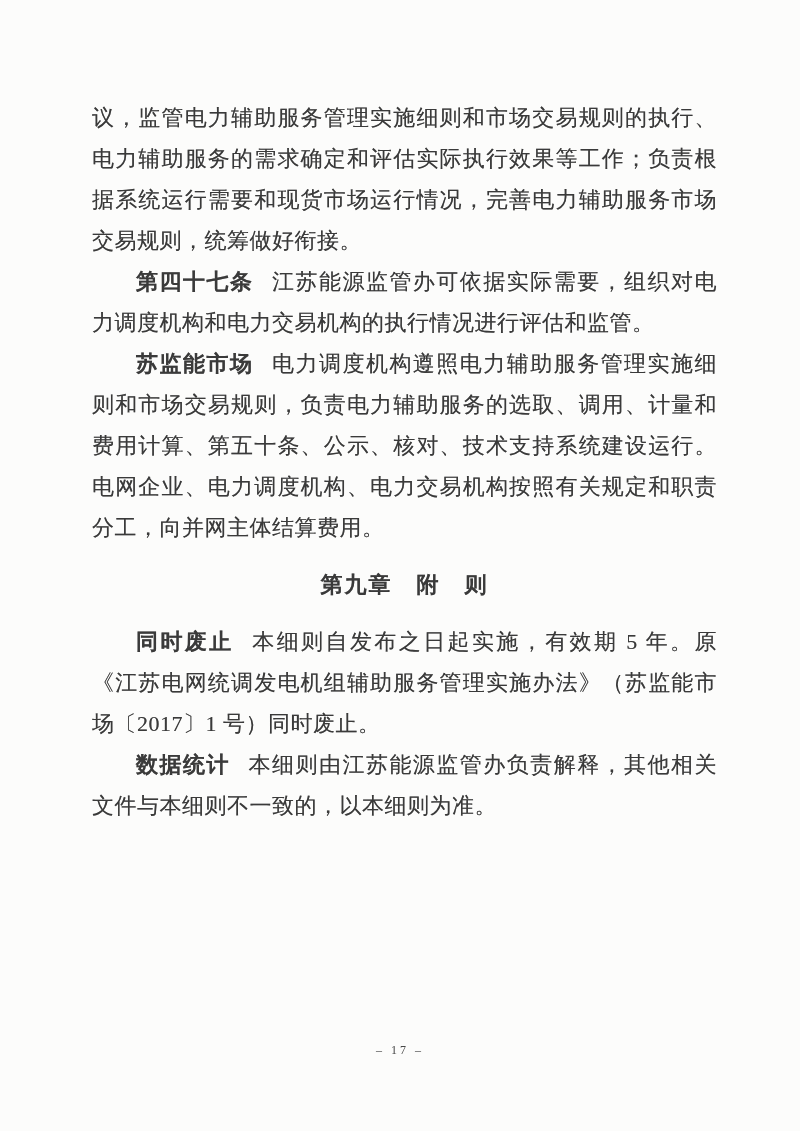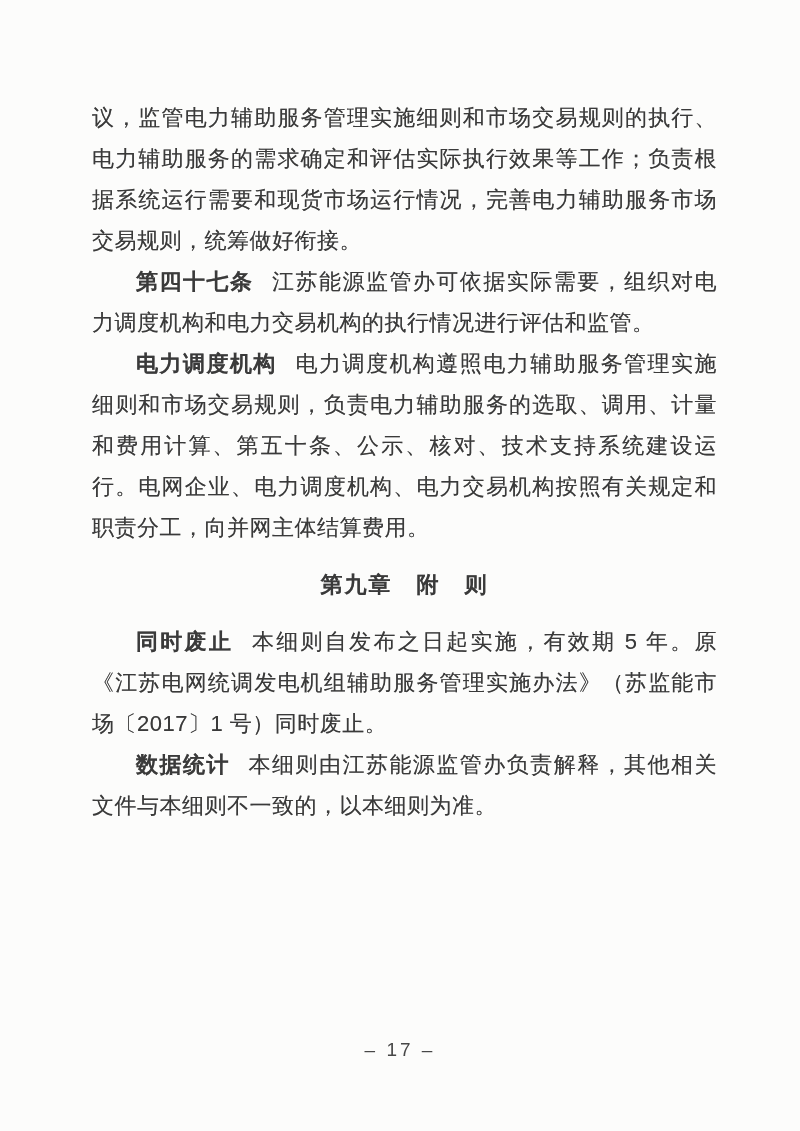--- a/index.html
+++ b/index.html
@@ -7,21 +7,21 @@
     padding: 0;
     background: #ffffff;
   }
   .doc-page {
     position: relative;
     width: 800px;
     height: 1131px;
     margin: 0 auto;
     background: #fcfcfb;
     overflow: hidden;
-    font-family: Liberation Sans, sans-serif;
+    font-family: Liberation Serif, serif;
     color: #3a3a3a;
   }
   .doc-body {
     position: absolute;
     top: 97px;
     left: 92px;
     width: 625px;
     font-size: 22px;
     line-height: 41px;
     text-align: justify;
@@ -49,40 +49,40 @@
     text-align: center;
     text-indent: 0;
     letter-spacing: 2px;
   }
   .page-footer {
     position: absolute;
     top: 1038px;
     left: 0;
     width: 100%;
     text-align: center;
-    font-size: 19px;
+    font-size: 12px;
     line-height: 24px;
     color: #474747;
     letter-spacing: 3px;
   }
 </style>
 </head>
 <body>
 
 <div class="doc-page">
   <div class="doc-body">
 
     <p class="para no-indent">议，监管电力辅助服务管理实施细则和市场交易规则的执行、电力辅助服务的需求确定和评估实际执行效果等工作；负责根据系统运行需要和现货市场运行情况，完善电力辅助服务市场交易规则，统筹做好衔接。</p>
 
     <p class="para">
       <span class="article-label">第四十七条</span><span>江苏能源监管办可依据实际需要，组织对电力调度机构和电力交易机构的执行情况进行评估和监管。</span>
     </p>
 
     <p class="para">
-      <span class="article-label">电力调度机构</span><span>电力调度机构遵照电力辅助服务管理实施细则和市场交易规则，负责电力辅助服务的选取、调用、计量和费用计算、第五十条、公示、核对、技术支持系统建设运行。电网企业、电力调度机构、电力交易机构按照有关规定和职责分工，向并网主体结算费用。</span>
+      <span class="article-label">苏监能市场</span><span>电力调度机构遵照电力辅助服务管理实施细则和市场交易规则，负责电力辅助服务的选取、调用、计量和费用计算、第五十条、公示、核对、技术支持系统建设运行。电网企业、电力调度机构、电力交易机构按照有关规定和职责分工，向并网主体结算费用。</span>
     </p>
 
     <h2 class="chapter-heading">第九章　附　则</h2>
 
     <p class="para">
       <span class="article-label">同时废止</span><span>本细则自发布之日起实施，有效期 5 年。原《江苏电网统调发电机组辅助服务管理实施办法》（苏监能市场〔2017〕1 号）同时废止。</span>
     </p>
 
     <p class="para">
       <span class="article-label">数据统计</span><span>本细则由江苏能源监管办负责解释，其他相关文件与本细则不一致的，以本细则为准。</span>

